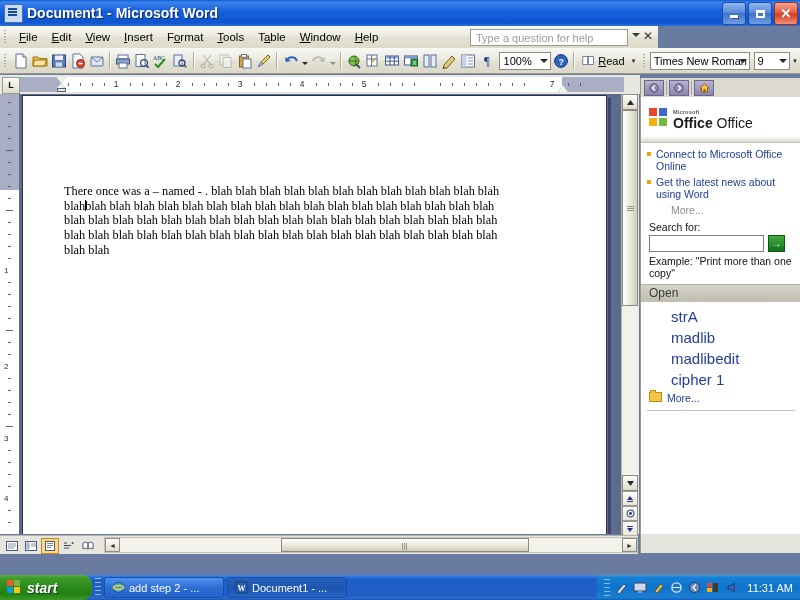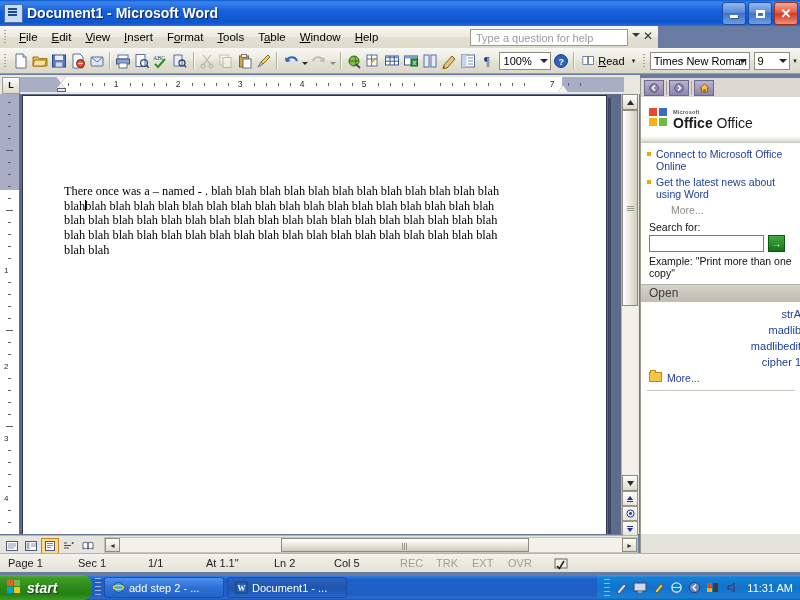--- a/index.html
+++ b/index.html
@@ -187,21 +187,21 @@
   .more-grey{color:#8d8b82;font-size:10.5px;padding-left:24px;}
   .search-lbl{font-size:10.5px;color:#111;padding:3px 0 2px 8px;}
   .search-row{display:flex;align-items:center;gap:4px;padding-left:8px;}
   .search-input{width:115px;height:17px;background:#fff;border:1px solid #7f7d72;box-sizing:border-box;}
   .go-btn{width:17px;height:17px;background:linear-gradient(180deg,#45a83f,#12731a);border:1px solid #0d5a13;
     display:flex;align-items:center;justify-content:center;color:#fff;font-size:10px;box-sizing:border-box;}
   .ex-txt{font-size:10.5px;color:#111;padding:3px 0 5px 8px;}
   .sect-hd{height:17px;background:linear-gradient(180deg,#d6d4c9,#bfbdb0);
     font-size:12px;color:#3b3b3b;padding-left:8px;line-height:17px;border-top:1px solid #b5b3a6;}
   .open-list{padding:4px 0 2px 0;background:#fff;}
-  .open-item{font-size:11px;color:#22409a;padding:2px 0 2px 30px;text-align:right;}
+  .open-item{font-size:15px;color:#22409a;padding:2px 13px 2px 30px;}
   .open-more{font-size:10.5px;color:#22409a;padding:2px 0 2px 26px;position:relative;}
   .folder-ico{position:absolute;left:8px;top:2px;width:13px;height:10px;background:#f6c544;border:1px solid #b98c14;box-sizing:border-box;}
   .folder-ico:before{content:"";position:absolute;left:0;top:-3px;width:6px;height:3px;background:#f6c544;border:1px solid #b98c14;border-bottom:none;box-sizing:border-box;}
   .tp-div{height:1px;background:#c8c6ba;margin:4px 6px;}
   .new-doc{font-size:10.5px;color:#22409a;padding:3px 0 3px 26px;position:relative;}
   .doc-ico{position:absolute;left:8px;top:2px;width:9px;height:11px;background:#fff;border:1px solid #7a7a72;box-sizing:border-box;}
 
   
   .statusbar{position:absolute;left:0;top:553px;width:800px;height:18px;
     background:linear-gradient(180deg,#f3f2ec,#e4e2d6);border-top:1px solid #b6b4a8;
@@ -710,38 +710,20 @@
         <div class="open-item">cipher 1</div>
         <div class="open-more">
           <span class="folder-ico"></span>
           <span>More...</span>
         </div>
         <div class="tp-div"></div>
       </div>
     </div>
   </div>
 
-  <div class="statusbar">
-    <div class="st">Page 1</div>
-    <div class="st">Sec 1</div>
-    <div class="st" style="width:50px">1/1</div>
-    <div class="st" style="width:60px">At 1.1"</div>
-    <div class="st" style="width:52px">Ln 2</div>
-    <div class="st" style="width:60px">Col 5</div>
-    <div class="st dim">REC</div>
-    <div class="st dim">TRK</div>
-    <div class="st dim">EXT</div>
-    <div class="st dim">OVR</div>
-    <div class="st-ico">
-      <svg width="16" height="13" viewBox="0 0 16 13">
-          <rect x="1" y="2" width="12" height="9" fill="#f2f1ea" stroke="#6b6b63"></rect>
-          <path d="M3 9l2.5 2.5L10 4" fill="none" stroke="#1f1f1f" stroke-width="1.6"></path>
-        </svg>
-    </div>
-  </div>
 
   <div class="taskbar">
     <div class="startbtn">
       <span class="logo">
         <i style="left:0;top:0;background:#f05a28"></i>
         <i style="left:7px;top:0;background:#7ab648"></i>
         <i style="left:0;top:7px;background:#00a3e0"></i>
         <i style="left:7px;top:7px;background:#ffc20e"></i>
       </span>
       <span class="txt">start</span>

